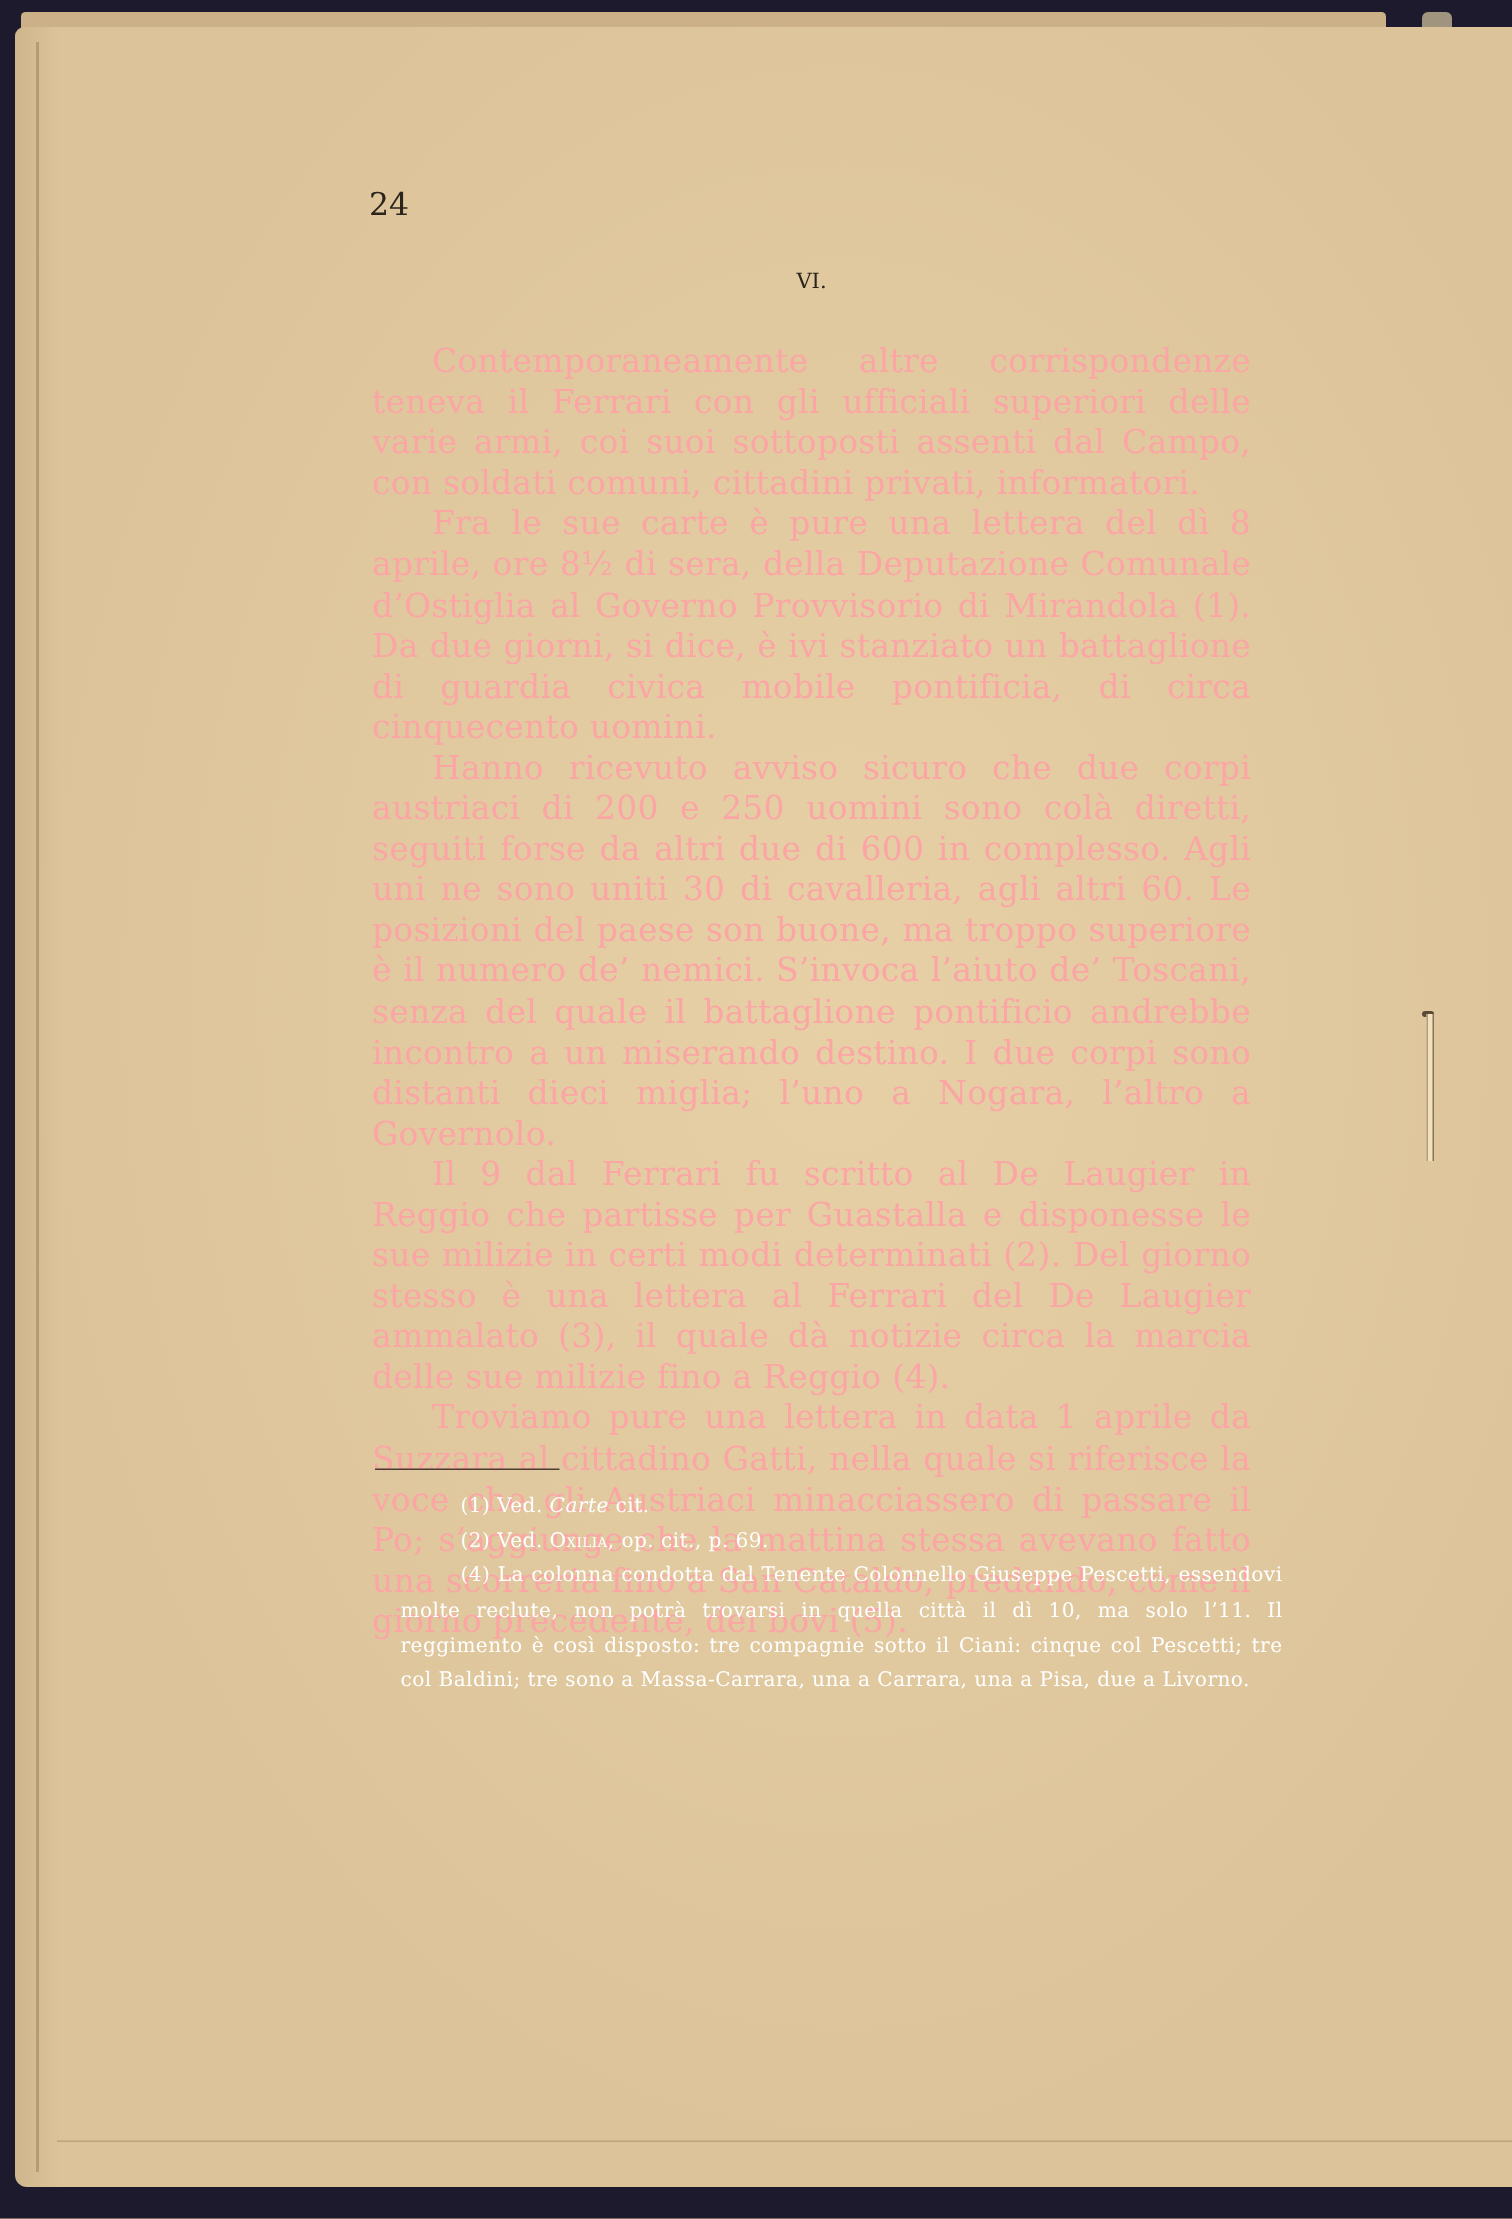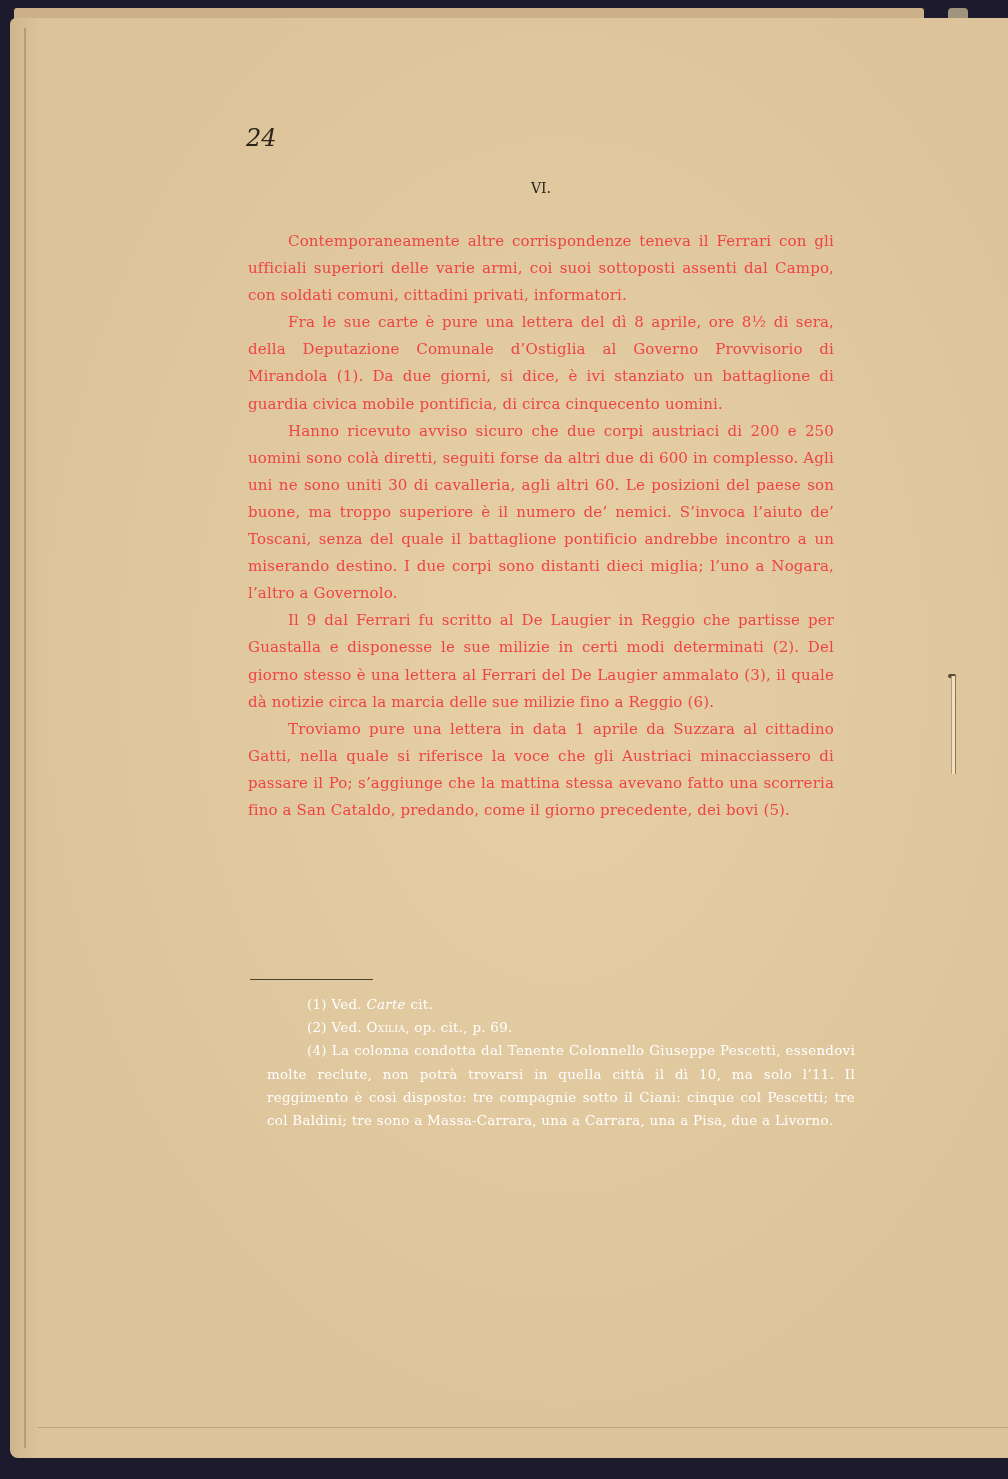--- a/index.html
+++ b/index.html
@@ -30,33 +30,33 @@
     background:#a88e68; opacity:0.7;
   }
   .page-edge-bottom {
     position:absolute; left:38px; top:1427px; width:970px; height:1px;
     background:#a88e68; opacity:0.6;
   }
   .header {
     position:absolute; top:124px; left:246px; width:590px; height:22px;
   }
   .page-number {
-    position:absolute; left:0; top:0; font-size:24px; color:#2a241c;font-style:italic;
+    position:absolute; left:0; top:0; font-size:21px; color:#2a241c;
   }
   .running-head {
     position:absolute; left:0; right:0; top:4px; text-align:center;
     font-size:13px; letter-spacing:1.2px; color:#2a241c;
   }
   .section-heading {
     position:absolute; top:180px; left:246px; width:590px;
     text-align:center; font-size:14px; color:#2a241c;
   }
   .body-text {
     position:absolute; top:228px; left:248px; width:586px;
-    font-size:15px; line-height:27.1px; color:#ef4444;
+    font-size:22px; line-height:27.1px; color:#fca5a5;
     text-align:justify; letter-spacing:0.15px;
   }
   .body-text p { margin:0; text-indent:40px; }
   .rule {
     position:absolute; left:250px; top:979px; width:123px; height:1px;
     background:#4a3f31;
   }
   .footnotes {
     position:absolute; top:993px; left:248px; width:588px;
     font-size:13.4px; line-height:23.2px; color:#ffffff;
@@ -84,21 +84,21 @@
 <div class="header">
   <span class="page-number">24</span>
 </div>
 
 <div class="section-heading">VI.</div>
 
 <div class="body-text">
   <p>Contemporaneamente altre corrispondenze teneva il Ferrari con gli ufficiali superiori delle varie armi, coi suoi sottoposti assenti dal Campo, con soldati comuni, cittadini privati, informatori.</p>
   <p>Fra le sue carte è pure una lettera del dì 8 aprile, ore 8½ di sera, della Deputazione Comunale d’Ostiglia al Governo Provvisorio di Mirandola (1). Da due giorni, si dice, è ivi stanziato un battaglione di guardia civica mobile pontificia, di circa cinquecento uomini.</p>
   <p>Hanno ricevuto avviso sicuro che due corpi austriaci di 200 e 250 uomini sono colà diretti, seguiti forse da altri due di 600 in complesso. Agli uni ne sono uniti 30 di cavalleria, agli altri 60. Le posizioni del paese son buone, ma troppo superiore è il numero de’ nemici. S’invoca l’aiuto de’ Toscani, senza del quale il battaglione pontificio andrebbe incontro a un miserando destino. I due corpi sono distanti dieci miglia; l’uno a Nogara, l’altro a Governolo.</p>
-  <p>Il 9 dal Ferrari fu scritto al De Laugier in Reggio che partisse per Guastalla e disponesse le sue milizie in certi modi determinati (2). Del giorno stesso è una lettera al Ferrari del De Laugier ammalato (3), il quale dà notizie circa la marcia delle sue milizie fino a Reggio (6).</p>
+  <p>Il 9 dal Ferrari fu scritto al De Laugier in Reggio che partisse per Guastalla e disponesse le sue milizie in certi modi determinati (2). Del giorno stesso è una lettera al Ferrari del De Laugier ammalato (3), il quale dà notizie circa la marcia delle sue milizie fino a Reggio (4).</p>
   <p>Troviamo pure una lettera in data 1 aprile da Suzzara al cittadino Gatti, nella quale si riferisce la voce che gli Austriaci minacciassero di passare il Po; s’aggiunge che la mattina stessa avevano fatto una scorreria fino a San Cataldo, predando, come il giorno precedente, dei bovi (5).</p>
 </div>
 
 <div class="rule"></div>
 
 <div class="footnotes">
   <p>
     <span>(1)</span>
     <span>Ved.</span>
     <i>Carte</i>

